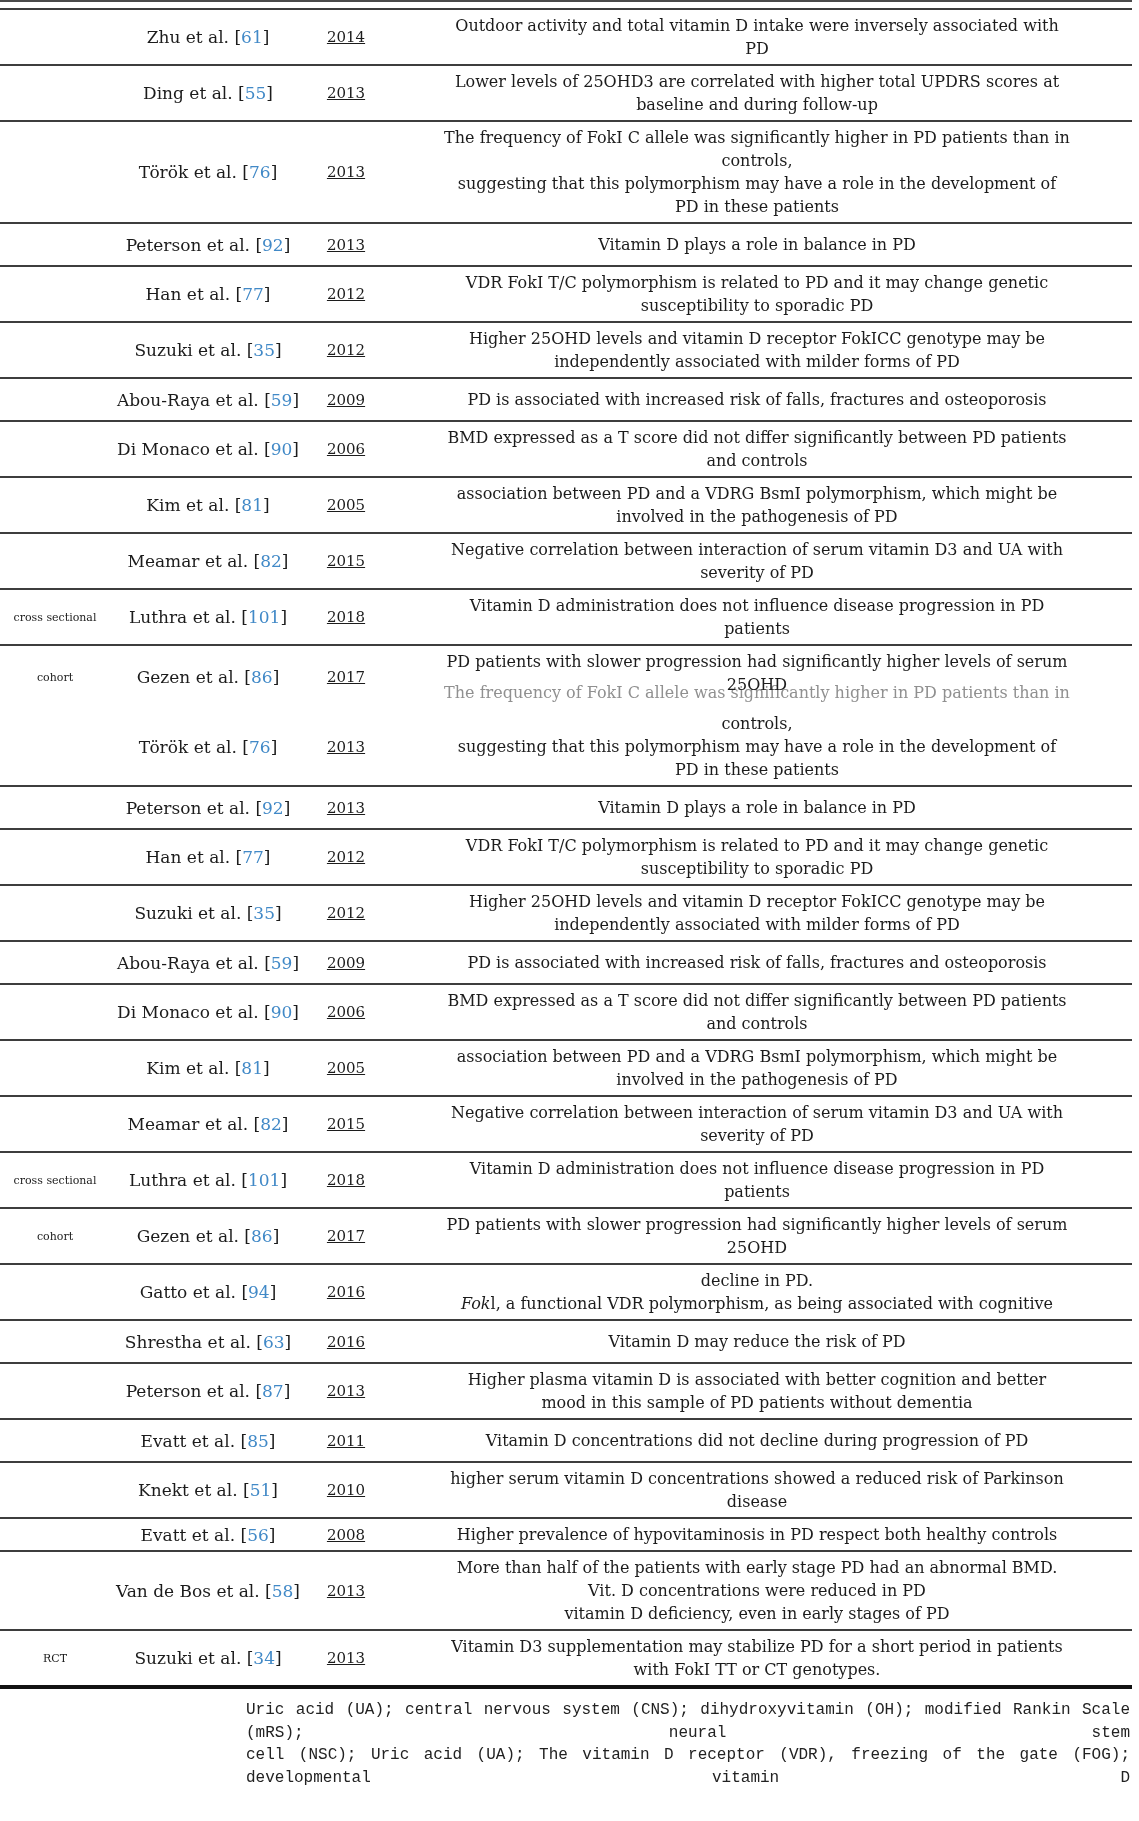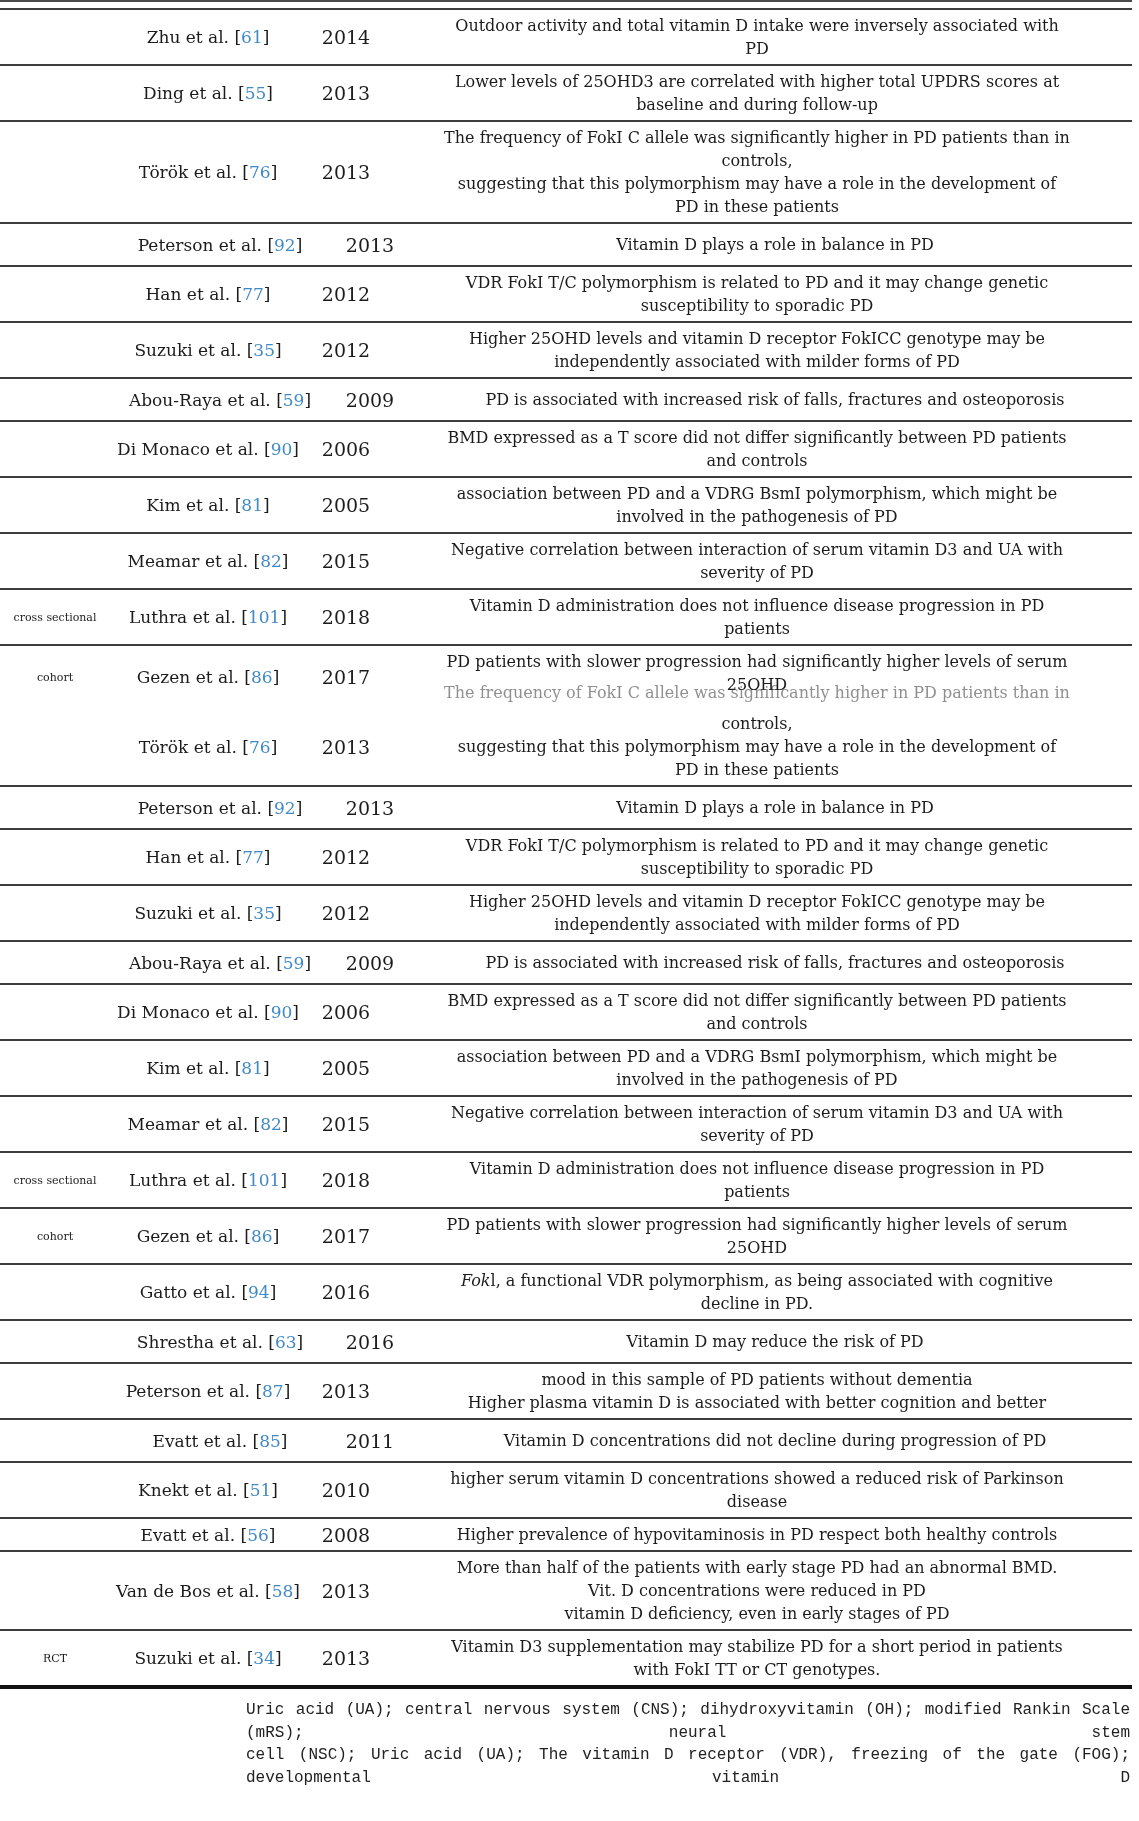--- a/index.html
+++ b/index.html
@@ -8,26 +8,26 @@
     font-family:"DejaVu Serif","Liberation Serif",serif;color:#1c1c1c;
   }
   .page{width:1139px;height:1821px;position:relative;background:#fff;}
   .cut-line{height:2px;background:#4a4a4a;width:1132px;}
   .top-gap{height:6px;}
   .studies-table{width:1132px;border-top:2px solid #3d3d3d;border-bottom:4px solid #121212;}
   .row{
     display:grid;grid-template-columns:110px 196px 80px 1fr;
     align-items:center;border-bottom:2px solid #3d3d3d;padding:4px 0;
   }
-  .row.single{padding:9px 0;gap:12px;}
+  .row.single{padding:9px 0;}
   .row.no-border{border-bottom:none;}
   .cell{text-align:center;}
   .type-cell{font-size:11px;line-height:21px;}
   .author-cell{font-size:17px;white-space:nowrap;}
-  .year-cell{font-size:19px;}
+  .year-cell{font-size:15px;text-decoration:underline;}
   .finding-cell{font-size:16px;line-height:23px;padding:0 10px 0 6px;}
   .fl{white-space:nowrap;position:relative;z-index:2;}
   .fl em{font-style:italic;}
   .ref-link{color:var(--ref-color,#4189c7);cursor:pointer;}
   .seam-line{
     white-space:nowrap;position:relative;z-index:1;
     margin-top:-15px;color:var(--faded-color,#909090);
     font-size:16px;line-height:23px;text-align:center;
   }
   .footnote{
@@ -240,39 +240,39 @@
         <div class="cell finding-cell">
           <div class="fl">PD patients with slower progression had significantly higher levels of serum</div>
           <div class="fl">25OHD</div>
         </div>
       </div>
       <div class="row">
         <div class="cell type-cell"></div>
         <div class="cell author-cell">Gatto et al. [<span class="ref-link">94</span>]</div>
         <div class="cell year-cell">2016</div>
         <div class="cell finding-cell">
+          <div class="fl">decline in PD.</div>
           <div class="fl"><em>Fok</em>l, a functional VDR polymorphism, as being associated with cognitive</div>
-          <div class="fl">decline in PD.</div>
         </div>
       </div>
       <div class="row single">
         <div class="cell type-cell"></div>
         <div class="cell author-cell">Shrestha et al. [<span class="ref-link">63</span>]</div>
         <div class="cell year-cell">2016</div>
         <div class="cell finding-cell">
           <div class="fl">Vitamin D may reduce the risk of PD</div>
         </div>
       </div>
       <div class="row">
         <div class="cell type-cell"></div>
         <div class="cell author-cell">Peterson et al. [<span class="ref-link">87</span>]</div>
         <div class="cell year-cell">2013</div>
         <div class="cell finding-cell">
+          <div class="fl">Higher plasma vitamin D is associated with better cognition and better</div>
           <div class="fl">mood in this sample of PD patients without dementia</div>
-          <div class="fl">Higher plasma vitamin D is associated with better cognition and better</div>
         </div>
       </div>
       <div class="row single">
         <div class="cell type-cell"></div>
         <div class="cell author-cell">Evatt et al. [<span class="ref-link">85</span>]</div>
         <div class="cell year-cell">2011</div>
         <div class="cell finding-cell">
           <div class="fl">Vitamin D concentrations did not decline during progression of PD</div>
         </div>
       </div>

